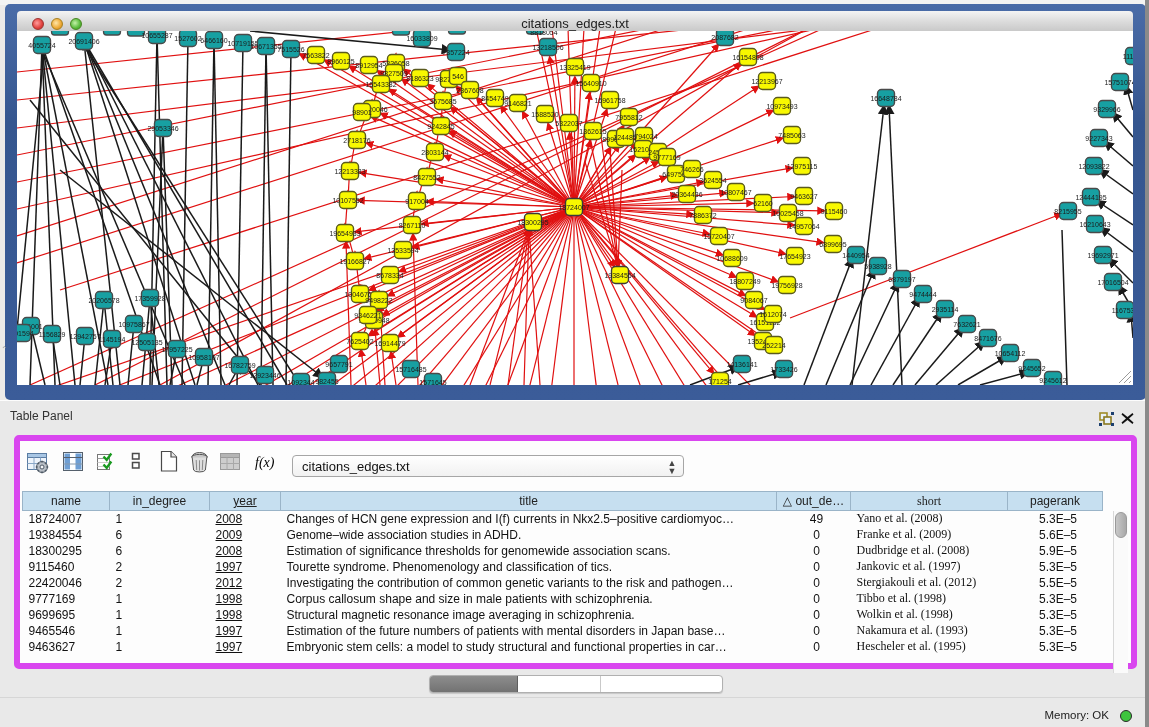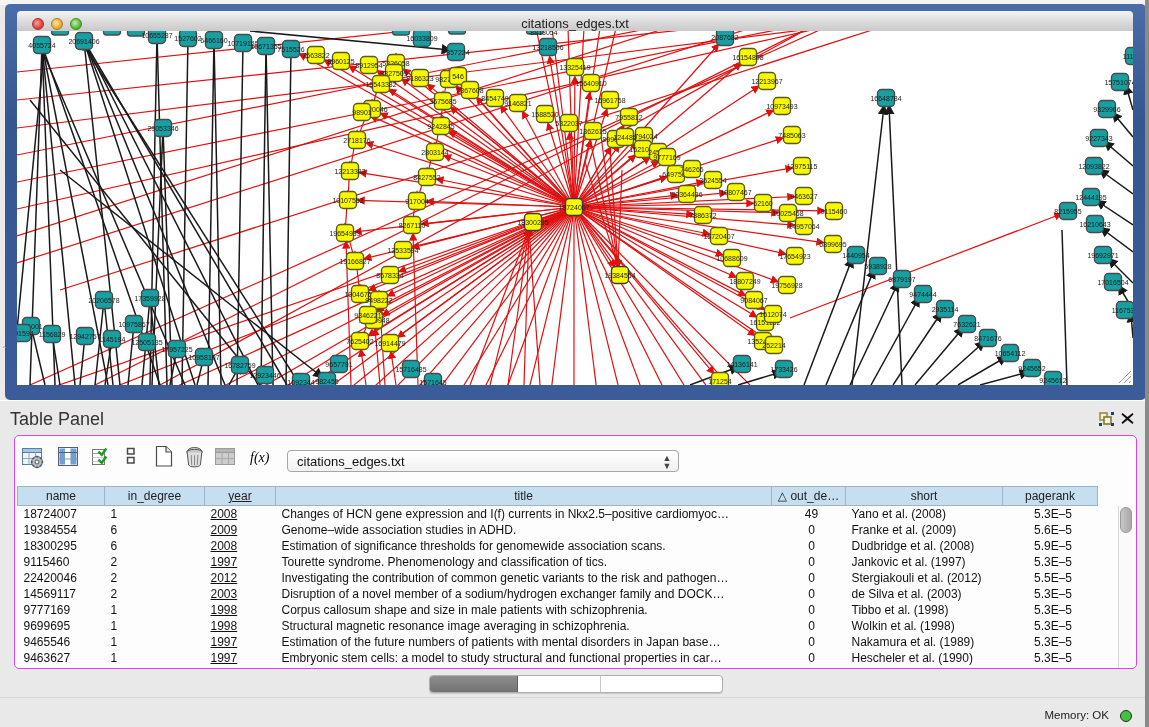--- a/index.html
+++ b/index.html
@@ -8,30 +8,30 @@
 #deskR { position:absolute; right:0; top:0; width:4px; height:727px; background:#8a8a8a; }
 #win { position:absolute; left:5px; top:4px; width:1141px; height:396px; background:linear-gradient(180deg,#4a6ca8,#35568f 30%,#3b5c99); border-radius:5px; }
 #titlebar { position:absolute; left:12px; top:7px; width:1116px; height:24px; border-radius:4px 4px 0 0; background:linear-gradient(180deg,#f4f4f4,#dcdcdc 45%,#c3c3c3); border-bottom:1px solid #7d7d7d; }
 #title { position:absolute; width:100%; text-align:center; top:5px; font-size:13px; color:#222; }
 .tl { position:absolute; top:7px; width:12px; height:12px; border-radius:50%; }
 #tlr { left:15px; background:radial-gradient(circle at 4px 4px,#ff9d9d,#e0403d 60%,#b32e2c); border:1px solid #9f3330;}
 #tly { left:34px; background:radial-gradient(circle at 4px 4px,#ffe6a8,#eda833 60%,#c2831f); border:1px solid #a8801f;}
 #tlg { left:53px; background:radial-gradient(circle at 4px 4px,#c4f0a9,#57ba3a 60%,#3f9427); border:1px solid #47851f;}
 #panel { position:absolute; left:0; top:400px; width:1145px; height:327px; background:#e9e9e9; }
 #phead { position:absolute; left:0; top:0; width:100%; height:30px; border-top:1px solid #fdfdfd; }
-#ptitle { position:absolute; left:10px; top:8px; font-size:18px; color:#333; }
+#ptitle { position:absolute; left:10px; top:8px; font-size:12px; color:#333; }
 #pclose { position:absolute; right:11px; top:11px; width:13px; height:13px; }
 #pfloat { position:absolute; right:31px; top:11px; width:15px; height:14px; }
-#inner { position:absolute; left:14px; top:35px; width:1123px; height:234px; background:#fdfdfd; border:1px solid #d946ef; border-radius:5px; }
+#inner { position:absolute; left:14px; top:35px; width:1123px; height:234px; background:#fdfdfd; border:6px solid #d946ef; border-radius:5px; }
 #combo { position:absolute; left:272px; top:14px; width:392px; height:22px; background:linear-gradient(180deg,#ffffff,#f1f1f1); border:1px solid #a6a6a6; border-radius:4px; font-size:13px; color:#111; padding:3px 0 0 9px; }
 #combo .step { position:absolute; right:3px; top:2px; width:16px; height:16px; color:#444; font-size:9px; line-height:8px; text-align:center; padding-top:1px; }
 table.grid { position:absolute; left:2px; top:50px; border-collapse:collapse; table-layout:fixed; width:1080px; font-size:12px; color:#111; }
 table.grid th { background:#c6dff0; border:1px solid #9ab4c8; border-top:1px solid #9ab4c8; font-weight:normal; height:19px; font-size:12px; color:#222; overflow:hidden; white-space:nowrap; }
 table.grid td { height:16px; padding:0 0 0 6px; overflow:hidden; white-space:nowrap; }
-.c0 { width:87px; } .c1 { width:100px; } .c2 { width:71px;text-decoration:underline; } .c3 { width:496px; } .c4 { width:74px;text-align:center; } .c5 { width:157px; } .c6 { width:95px;text-align:center; }
+.c0 { width:87px; } .c1 { width:100px; } .c2 { width:71px;text-decoration:underline; } .c3 { width:496px; } .c4 { width:74px;text-align:center; } .c5 { width:157px;font-family:Liberation Serif, serif; } .c6 { width:95px;text-align:center; }
 #sb { position:absolute; right:3px; top:70px; width:15px; height:162px; background:#fafafa; border-left:1px solid #d8d8d8; }
 #sbthumb { position:absolute; left:1px; top:1px; width:12px; height:26px; border-radius:7px; background:linear-gradient(90deg,#c8c8c8,#a8a8a8); border:1px solid #999; }
 #tabs { position:absolute; left:429px; top:275px; height:18px; display:flex; border:1px solid #b0b0b0; border-radius:4px; overflow:hidden; background:#fff; box-shadow:0 1px 1px rgba(0,0,0,0.15); font-size:12.5px; }
 #tabs .t { line-height:16px; padding-top:18px; color:#111; border-right:1px solid #c9c9c9; text-align:center; }
 #tabs .t:nth-child(1) { width:88px; } #tabs .t:nth-child(2) { width:83px; } #tabs .t:nth-child(3) { width:121px; }
 #tabs .sel { background:linear-gradient(180deg,#8d8d8d,#6f6f6f); color:#fff; border-right:1px solid #5f5f5f; }
 #status { position:absolute; left:0; top:297px; width:1145px; height:30px; border-top:1px solid #d6d6d6; }
 #mem { position:absolute; right:36px; top:11px; font-size:11.5px; color:#222; }
 #memdot { position:absolute; right:13px; top:12px; width:12px; height:12px; border-radius:50%; background:#3ec43e; border:1.5px solid #2a2a2a; }
 #lmark { position:absolute; left:1px; top:345px; color:#9a9a9a; font-size:8px; }
@@ -691,29 +691,20 @@
 <tr>
               <td class="c0">22420046</td>
               <td class="c1">2</td>
               <td class="c2">2012</td>
               <td class="c3">Investigating the contribution of common genetic variants to the risk and pathogen…</td>
               <td class="c4">0</td>
               <td class="c5">Stergiakouli et al. (2012)</td>
               <td class="c6">5.5E–5</td>
             </tr>
 <tr>
-              <td class="c0">14569117</td>
-              <td class="c1">2</td>
-              <td class="c2">2003</td>
-              <td class="c3">Disruption of a novel member of a sodium/hydrogen exchanger family and DOCK…</td>
-              <td class="c4">0</td>
-              <td class="c5">de Silva et al. (2003)</td>
-              <td class="c6">5.3E–5</td>
-            </tr>
-<tr>
               <td class="c0">9777169</td>
               <td class="c1">1</td>
               <td class="c2">1998</td>
               <td class="c3">Corpus callosum shape and size in male patients with schizophrenia.</td>
               <td class="c4">0</td>
               <td class="c5">Tibbo et al. (1998)</td>
               <td class="c6">5.3E–5</td>
             </tr>
 <tr>
               <td class="c0">9699695</td>
@@ -723,30 +714,30 @@
               <td class="c4">0</td>
               <td class="c5">Wolkin et al. (1998)</td>
               <td class="c6">5.3E–5</td>
             </tr>
 <tr>
               <td class="c0">9465546</td>
               <td class="c1">1</td>
               <td class="c2">1997</td>
               <td class="c3">Estimation of the future numbers of patients with mental disorders in Japan base…</td>
               <td class="c4">0</td>
-              <td class="c5">Nakamura et al. (1989)</td>
+              <td class="c5">Nakamura et al. (1993)</td>
               <td class="c6">5.3E–5</td>
             </tr>
 <tr>
               <td class="c0">9463627</td>
               <td class="c1">1</td>
               <td class="c2">1997</td>
               <td class="c3">Embryonic stem cells: a model to study structural and functional properties in car…</td>
               <td class="c4">0</td>
-              <td class="c5">Hescheler et al. (1990)</td>
+              <td class="c5">Hescheler et al. (1995)</td>
               <td class="c6">5.3E–5</td>
             </tr>
       </tbody>
         </table>
       <div id="sb">
           <div id="sbthumb"></div>
         </div>
     </div>
     <div id="tabs">
         <div class="t sel">Node Table</div>

